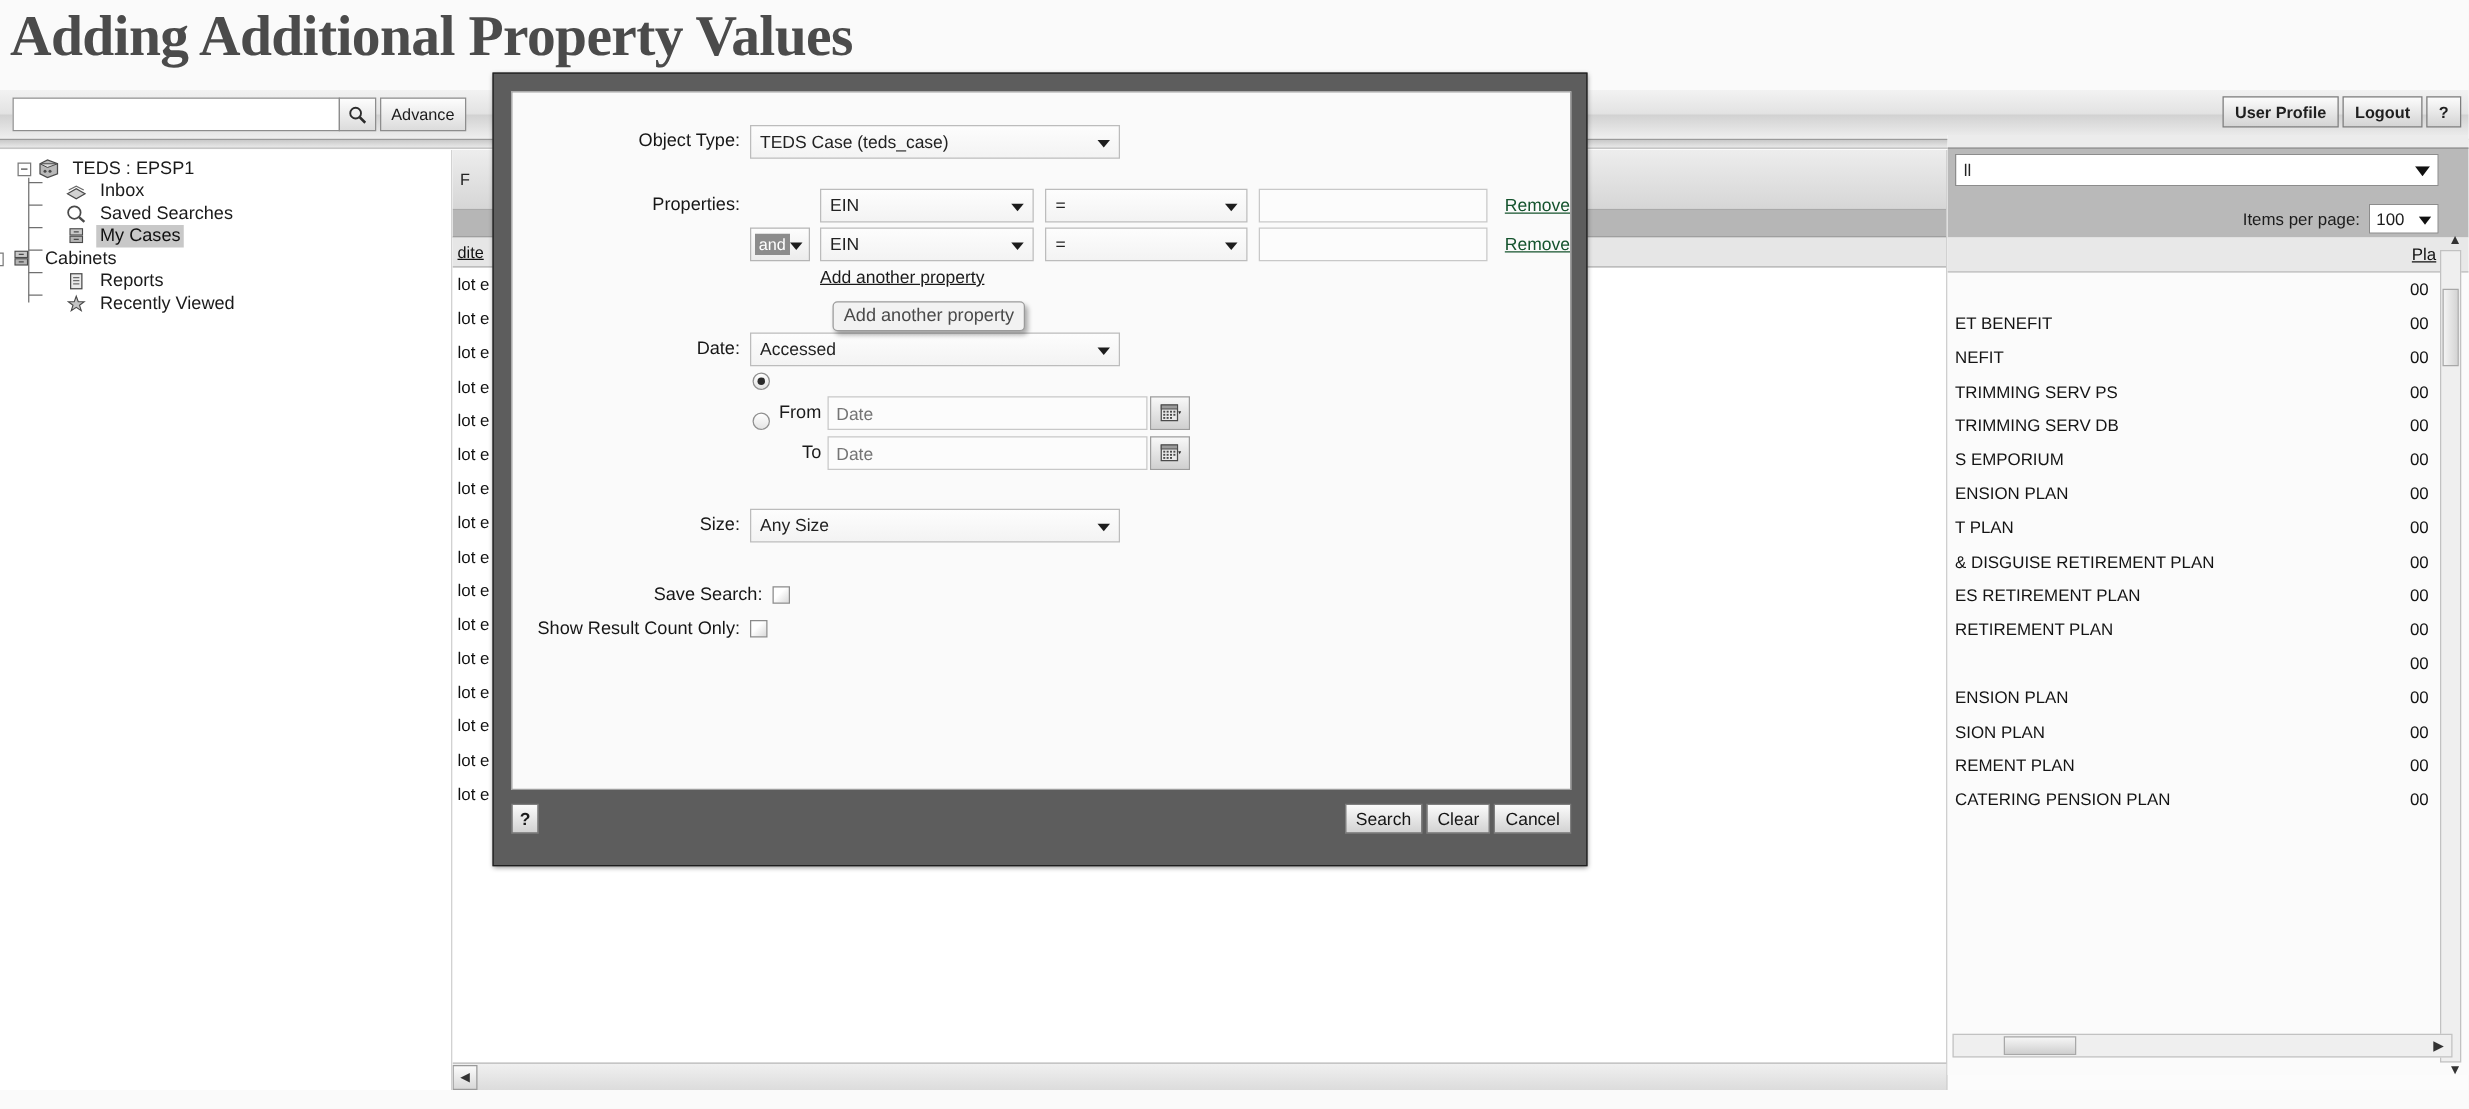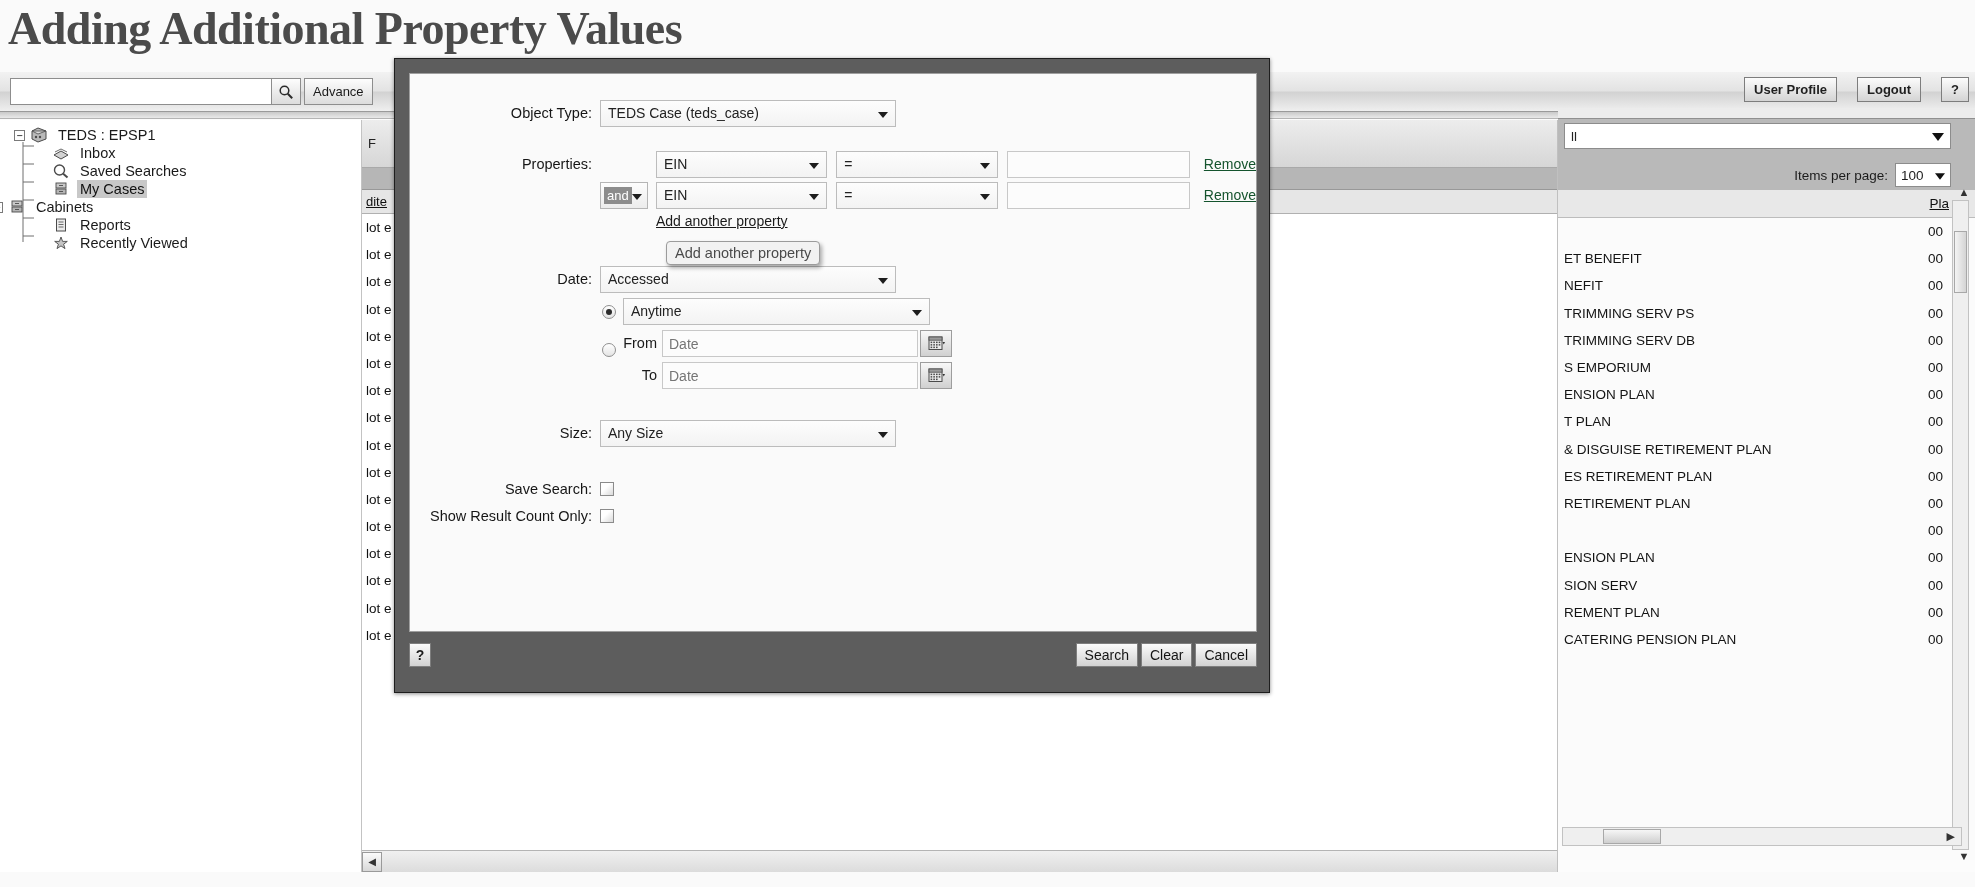--- a/index.html
+++ b/index.html
@@ -57,21 +57,21 @@
   .adv-btn {
     height: 27px; margin-left: 3px;
     border: 1px solid #8d8d8d;
     background: linear-gradient(to bottom,#fdfdfd,#dcdcdc);
     font-size: 13px; color: #1a1a1a;
     padding: 0 8px; line-height: 25px; white-space: nowrap;
     cursor: pointer;
   }
   .toolbar-right {
     position: absolute; right: 6px; top: 5px;
-    display: flex; gap: 20px;
+    display: flex; gap: 3px;
   }
   .tb-btn {
     height: 25px; min-width: 26px;
     border: 1px solid #7d7d7d;
     background: linear-gradient(to bottom,#fcfcfc,#d4d4d4);
     font-size: 13px; font-weight: bold; color: #1f1f1f;
     padding: 0 9px; line-height: 23px; text-align: center;
     cursor: pointer;
   }
 
@@ -588,21 +588,21 @@
         </div>
         <div class="rp-row">
           <span></span>
           <span>00</span>
         </div>
         <div class="rp-row">
           <span>ENSION PLAN</span>
           <span>00</span>
         </div>
         <div class="rp-row">
-          <span>SION SERV</span>
+          <span>SION PLAN</span>
           <span>00</span>
         </div>
         <div class="rp-row">
           <span>REMENT PLAN</span>
           <span>00</span>
         </div>
         <div class="rp-row">
           <span>CATERING PENSION PLAN</span>
           <span>00</span>
         </div>
@@ -677,24 +677,20 @@
           <div class="sel" style="width:296px;">
             <span>Accessed</span>
             <span class="arrow"></span>
           </div>
         </div>
 
         <div class="frow" style="margin-top:5px;align-items:center;">
           <div class="flabel"></div>
           <div style="width:18px;flex:none;display:flex;justify-content:center;">
             <span class="radio on"></span>
-          </div>
-          <div class="sel" style="width:307px;margin-left:5px;">
-            <span>Anytime</span>
-            <span class="arrow"></span>
           </div>
         </div>
 
         <div class="frow" style="margin-top:5px;align-items:flex-end;">
           <div class="flabel"></div>
           <div style="width:18px;flex:none;display:flex;justify-content:center;">
             <span class="radio"></span>
           </div>
           <span style="width:44px;text-align:right;padding-right:5px;line-height:27px;flex:none;">From</span>
           <input class="txt placeholder" style="width: 256px;" type="text" placeholder="Date">
@@ -748,21 +744,21 @@
         </div>
 
         <div class="frow" style="margin-top:31px;">
           <div class="flabel">Size:</div>
           <div class="sel" style="width:296px;">
             <span>Any Size</span>
             <span class="arrow"></span>
           </div>
         </div>
 
-        <div class="frow" style="margin-top:34px;align-items:center;">
+        <div class="frow" style="margin-top:34px;align-items:center;padding-left:18px;">
           <div class="flabel" style="line-height:16px;">Save Search:</div>
           <span class="chk"></span>
         </div>
 
         <div class="frow" style="margin-top:11px;align-items:center;">
           <div class="flabel" style="line-height:16px;">Show Result Count Only:</div>
           <span class="chk"></span>
         </div>
 
         <div class="tooltip" style="left:256px;top:167px;">Add another property</div>

